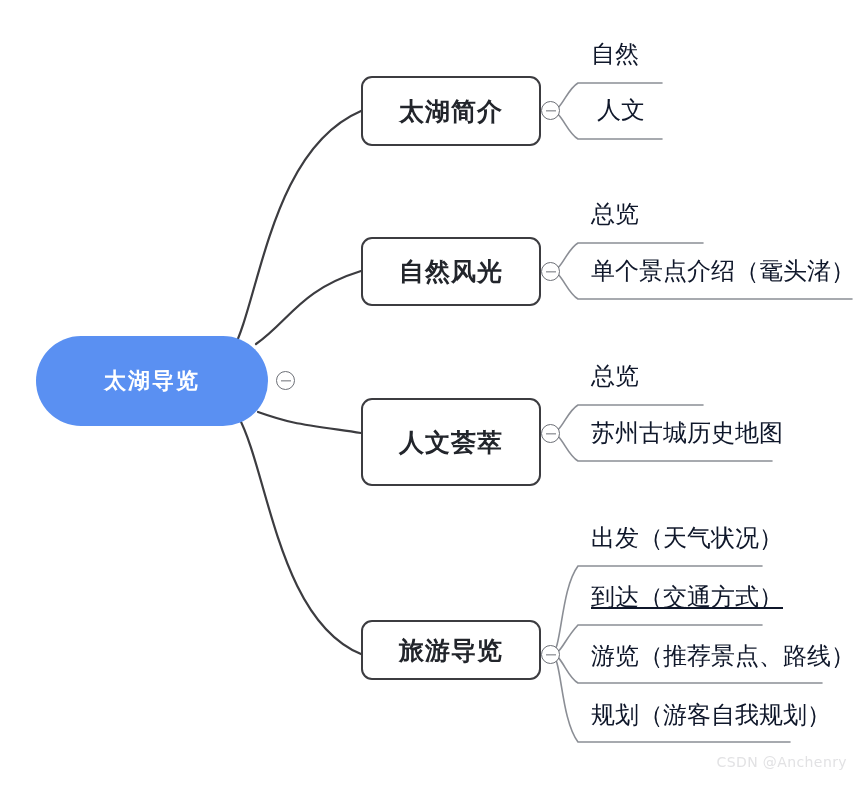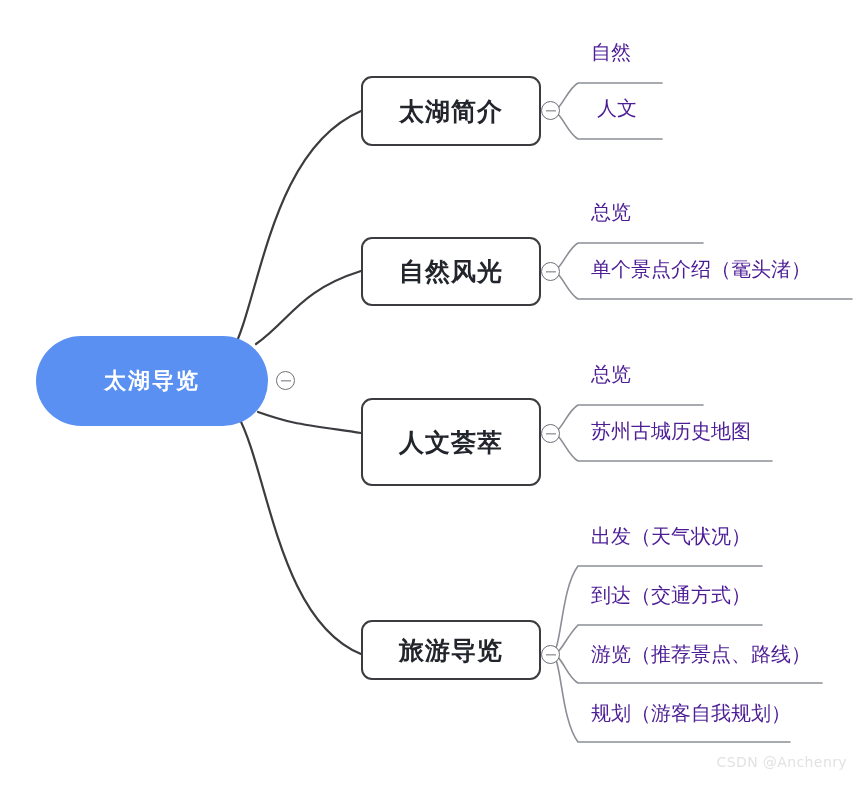--- a/index.html
+++ b/index.html
@@ -70,22 +70,22 @@
     font-weight: bold;
     letter-spacing: 1px;
     line-height: 1;
     white-space: nowrap;
   }
 
   
   .leaf-node {
     position: absolute;
     white-space: nowrap;
-    color: #4c1d95;
-    font-size: 20px;
+    color: #0f172a;
+    font-size: 24px;
     line-height: 1;
   }
 
   
   .toggle {
     position: absolute;
     width: 19px;
     height: 19px;
     border-radius: 50%;
     background: #ffffff;
@@ -169,19 +169,19 @@
   </div>
   <div class="toggle" style="left:541px; top:424px;"></div>
   <div class="leaf-node" style="left:591px; top:364px;">总览</div>
   <div class="leaf-node" style="left:591px; top:421px;">苏州古城历史地图</div>
 
   <div class="branch-node" style="left:361px; top:620px; width:180px; height:60px;">
     <span class="branch-label">旅游导览</span>
   </div>
   <div class="toggle" style="left:541px; top:645px;"></div>
   <div class="leaf-node" style="left:591px; top:526px;">出发（天气状况）</div>
-  <div class="leaf-node" style="left:591px; top:585px;">到达（交通方式）</div>
+  <div class="leaf-node" style="left:591px; top:585px;text-decoration:underline;">到达（交通方式）</div>
   <div class="leaf-node" style="left:591px; top:644px;">游览（推荐景点、路线）</div>
   <div class="leaf-node" style="left:591px; top:703px;">规划（游客自我规划）</div>
 
   <div class="watermark">CSDN @Anchenry</div>
 
 </div>
 
 </body></html>

